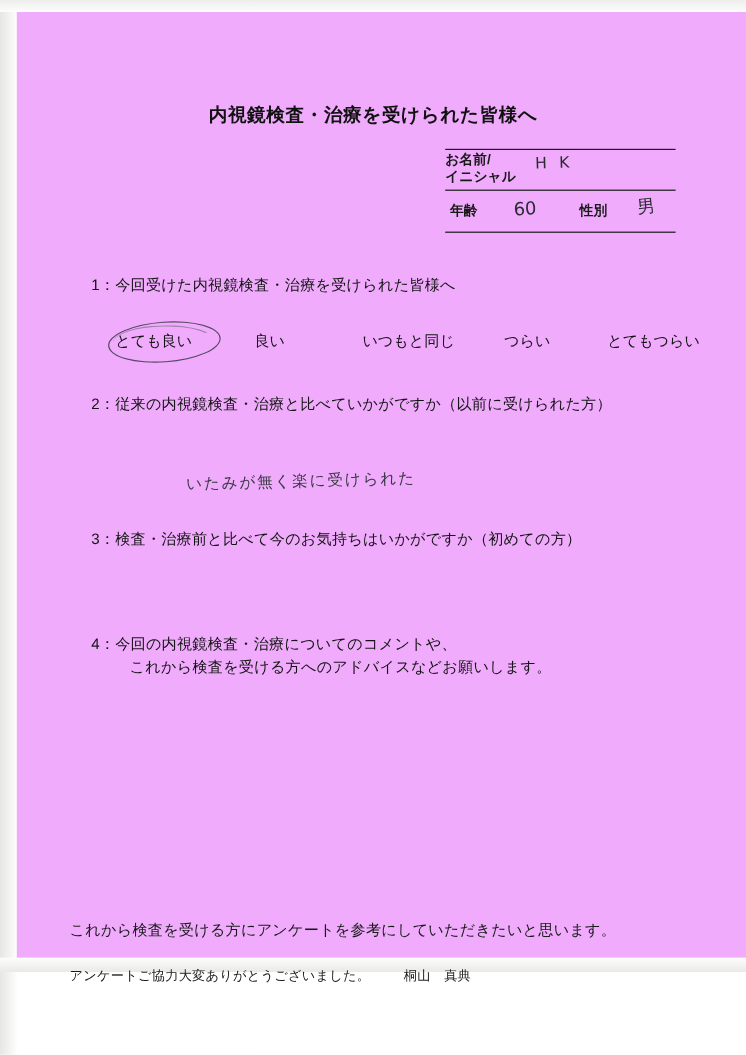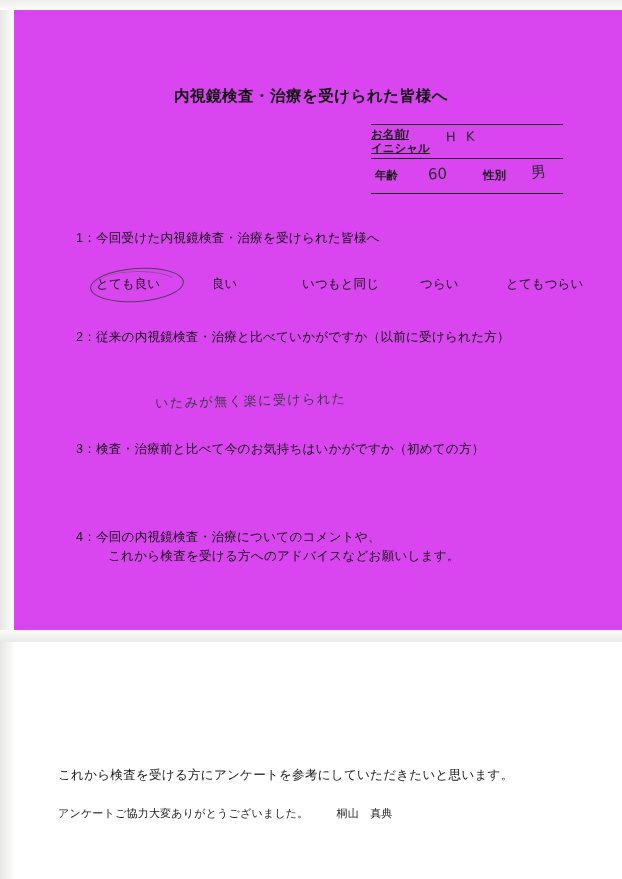--- a/index.html
+++ b/index.html
@@ -12,22 +12,22 @@
     height: 879px;
     font-family: "Liberation Sans", sans-serif;
     color: #1a1a1a;
     position: relative;
     overflow: hidden;
   }
   .page {
     position: absolute;
     left: 0; top: 0;
     width: 622px;
-    height: 642px;
-    background: #d946ef;
+    height: 810px;
+    background: #f0abfc;
   }
   
   .scan-edge-left {
     position: absolute;
     left: 0; top: 0;
     width: 14px; height: 879px;
     background: linear-gradient(to right, #e6e6e4, #fdfdfc);
     pointer-events: none;
   }
   .scan-edge-top {
@@ -66,21 +66,20 @@
   .id-row {
     display: flex;
     align-items: center;
     border-bottom: 1.4px solid #1a1a1a;
     height: 34px;
     position: relative;
   }
   .id-row.first {
     border-top: 1.4px solid #1a1a1a;
     height: 33px;
-    text-decoration: underline;
   }
   .id-label {
     font-size: 11.5px;
     font-weight: bold;
     line-height: 1.15;
     white-space: pre-line;
     padding-right: 6px;
   }
   .id-label-inline {
     font-size: 11.5px;

